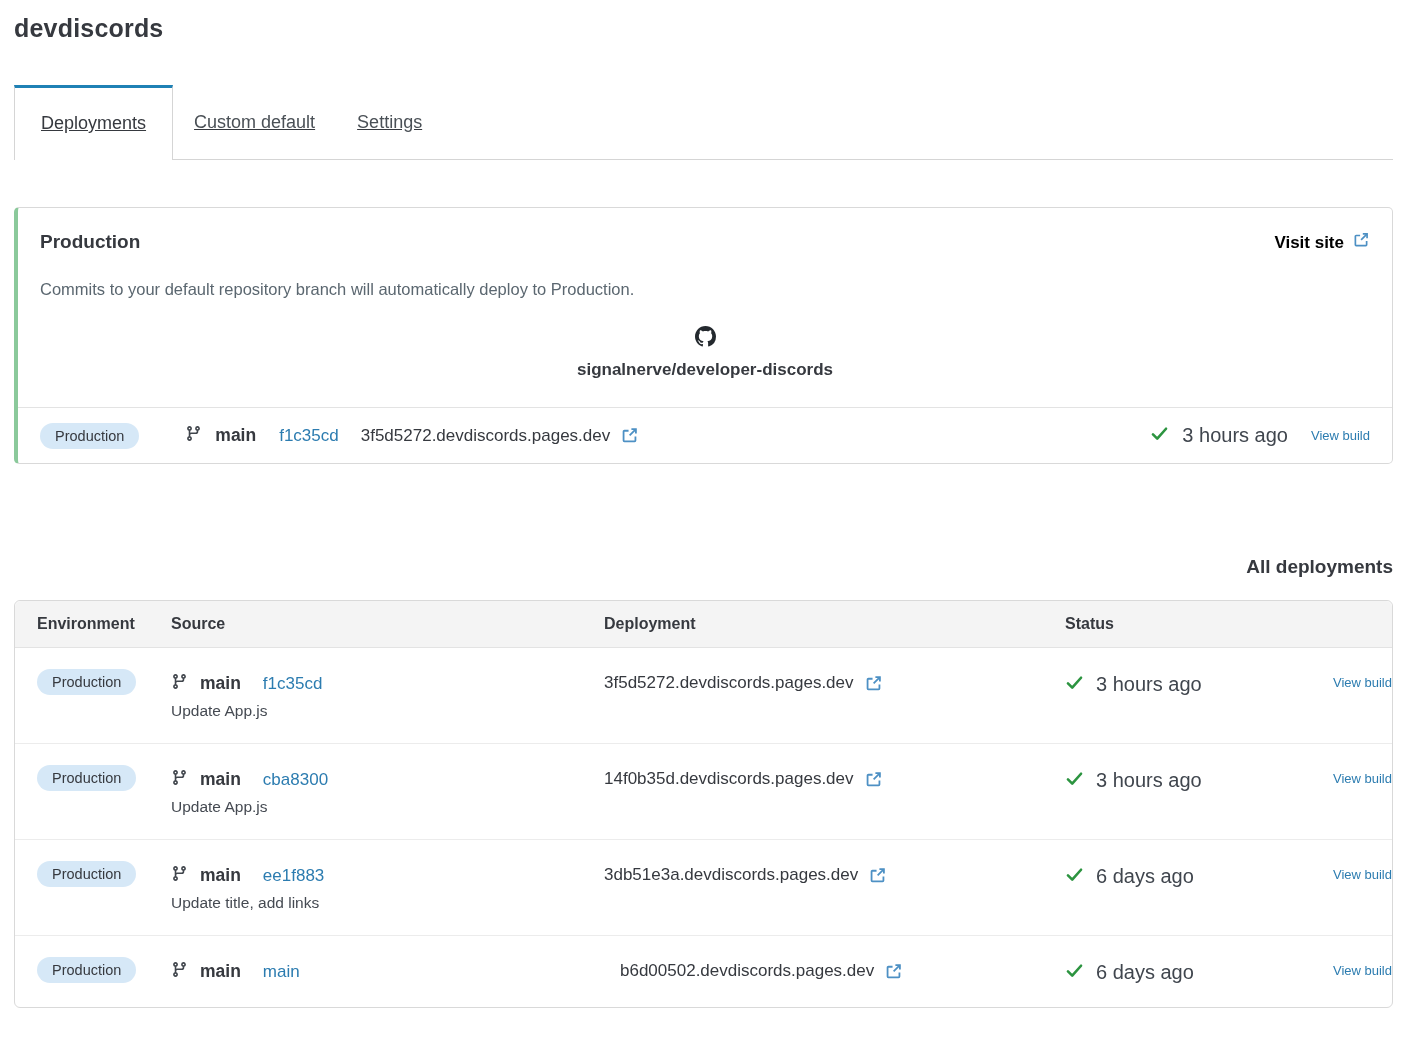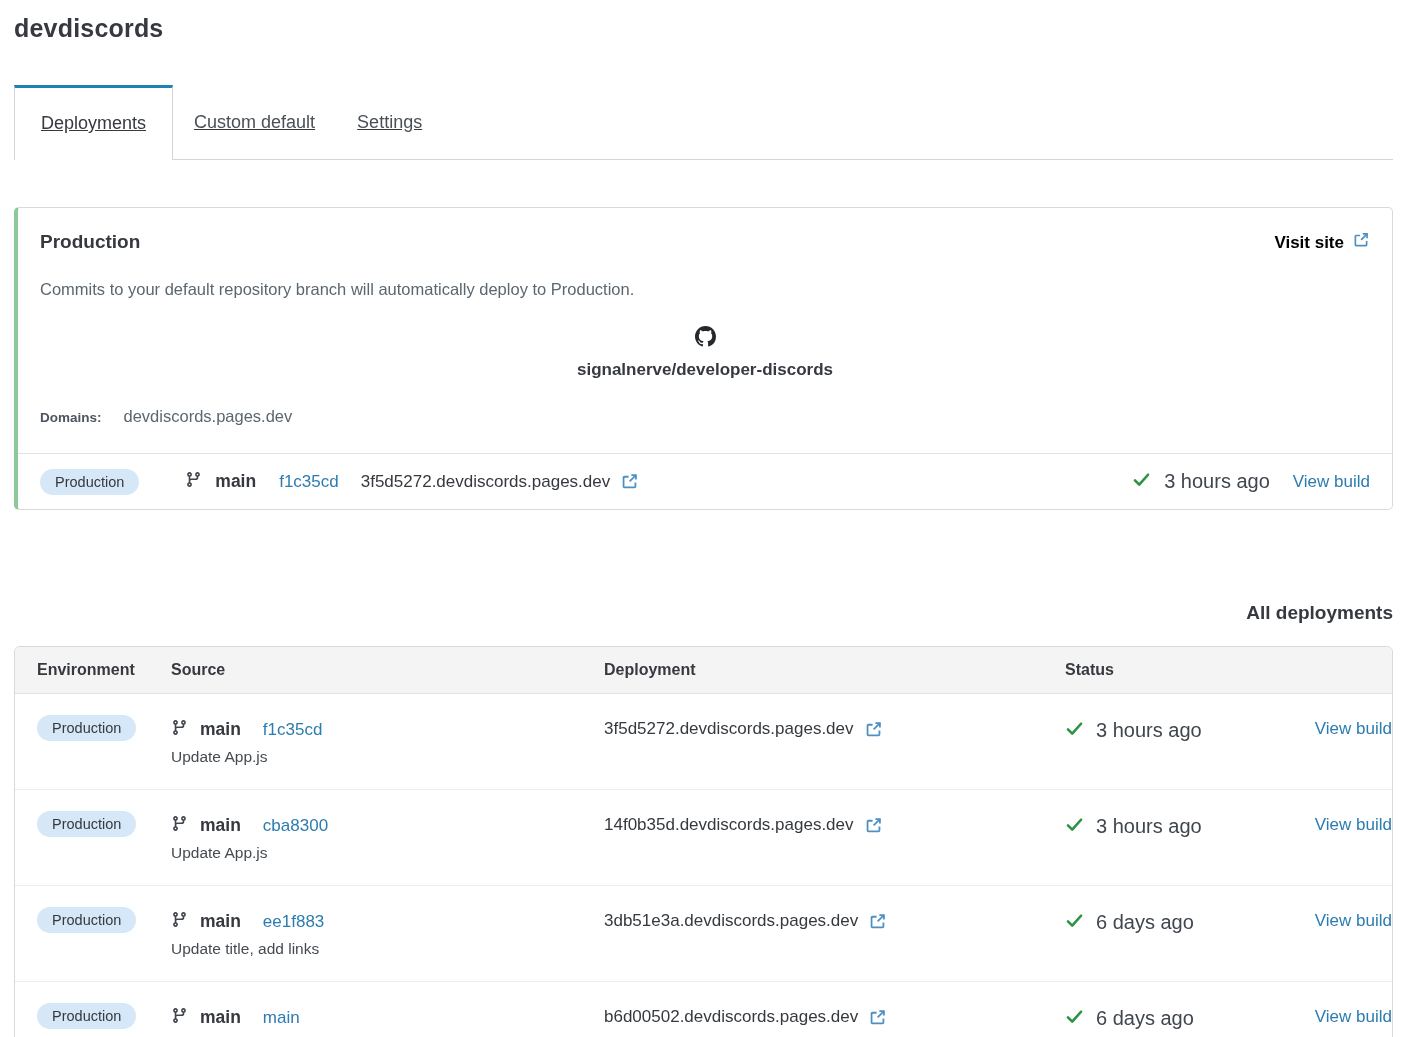--- a/index.html
+++ b/index.html
@@ -52,21 +52,21 @@
     padding:5px 15px; border-radius:14px; white-space:nowrap;
   }
   .branch-group { display:flex; align-items:center; margin-left:46px; gap:13px; }
   .branch-name { font-weight:700; font-size:17.5px; color:#36393f; }
   .commit-link { color:#2c7cb0; font-size:17px; text-decoration:none; margin-left:10px; cursor:pointer; }
   .url-group { display:flex; align-items:center; gap:10px; margin-left:22px; }
   .dep-url { font-size:17px; color:#36393f; }
   .ext-link { display:inline-flex; cursor:pointer; }
   .deploy-right { display:flex; align-items:center; gap:13px; }
   .time-text { font-size:20px; color:#40464e; }
-  .view-build { color:#2c7cb0; font-size:17px; text-decoration:none; margin-left:10px; cursor:pointer; }
+  .view-build { color:#2c7cb0; font-size:13px; text-decoration:none; margin-left:10px; cursor:pointer; }
 
   
   .all-deps-title { margin-top:92px; font-size:19px; font-weight:700; color:#36393f;text-align:right; }
   table.deps {
     margin-top:22px; width:100%; border-collapse:separate; border-spacing:0;
     border:1px solid #d9d9d9; border-radius:6px; table-layout:fixed;
   }
   table.deps thead th {
     background:#f4f4f4; font-size:16px; font-weight:600; color:#36393f; text-align:left;
     padding:14px 0; border-bottom:1px solid #e3e3e3;
@@ -120,24 +120,20 @@
         </a>
       </div>
       <p class="desc">Commits to your default repository branch will automatically deploy to Production.</p>
       <div class="repo-row">
         <span class="icon-svg">
           <svg width="21" height="21" viewBox="0 0 16 16" fill="#24292e">
             <path d="M8 0C3.58 0 0 3.58 0 8c0 3.54 2.29 6.53 5.47 7.59.4.07.55-.17.55-.38 0-.19-.01-.82-.01-1.49-2.01.37-2.53-.49-2.69-.94-.09-.23-.48-.94-.82-1.13-.28-.15-.68-.52-.01-.53.63-.01 1.08.58 1.23.82.72 1.21 1.87.87 2.33.66.07-.52.28-.87.51-1.07-1.78-.2-3.64-.89-3.64-3.95 0-.87.31-1.59.82-2.15-.08-.2-.36-1.02.08-2.12 0 0 .67-.21 2.2.82.64-.18 1.32-.27 2-.27s1.36.09 2 .27c1.53-1.04 2.2-.82 2.2-.82.44 1.1.16 1.92.08 2.12.51.56.82 1.27.82 2.15 0 3.07-1.87 3.75-3.65 3.95.29.25.54.73.54 1.48 0 1.07-.01 1.93-.01 2.2 0 .21.15.46.55.38A8.01 8.01 0 0 0 16 8c0-4.42-3.58-8-8-8Z"></path>
           </svg>
         </span>
         <span class="repo">signalnerve/developer-discords</span>
-      </div>
-      <div class="domains-row">
-        <span class="domains-label">Domains:</span>
-        <span class="domain">devdiscords.pages.dev</span>
       </div>
     </div>
 
     <div class="card-deploy-row">
       <div class="deploy-left">
         <span class="pill">Production</span>
         <span class="branch-group">
           <span class="icon-svg">
             <svg width="17" height="17" viewBox="0 0 16 16" fill="#40454c">
               <path d="M9.5 3.25a2.25 2.25 0 1 1 3 2.122V6A2.5 2.5 0 0 1 10 8.5H6a1 1 0 0 0-1 1v1.128a2.251 2.251 0 1 1-1.5 0V5.372a2.25 2.25 0 1 1 1.5 0v1.836A2.5 2.5 0 0 1 6 7h4a1 1 0 0 0 1-1v-.628a2.25 2.25 0 0 1-1.5-2.122Zm-6 0a.75.75 0 1 0 1.5 0 .75.75 0 0 0-1.5 0Zm8.25-.75a.75.75 0 1 0 0 1.5.75.75 0 0 0 0-1.5ZM4.25 12a.75.75 0 1 0 0 1.5.75.75 0 0 0 0-1.5Z"></path>
@@ -329,21 +325,21 @@
                 <svg width="17" height="17" viewBox="0 0 16 16" fill="#40454c">
                   <path d="M9.5 3.25a2.25 2.25 0 1 1 3 2.122V6A2.5 2.5 0 0 1 10 8.5H6a1 1 0 0 0-1 1v1.128a2.251 2.251 0 1 1-1.5 0V5.372a2.25 2.25 0 1 1 1.5 0v1.836A2.5 2.5 0 0 1 6 7h4a1 1 0 0 0 1-1v-.628a2.25 2.25 0 0 1-1.5-2.122Zm-6 0a.75.75 0 1 0 1.5 0 .75.75 0 0 0-1.5 0Zm8.25-.75a.75.75 0 1 0 0 1.5.75.75 0 0 0 0-1.5ZM4.25 12a.75.75 0 1 0 0 1.5.75.75 0 0 0 0-1.5Z"></path>
                 </svg>
               </span>
               <span class="branch-name">main</span>
               <a class="commit-link">main</a>
             </span>
 
           </td>
           <td class="c-dep">
-            <span class="url-group" style="margin-left:0;">
+            <span class="url-group" style="margin-left:16px;">
               <span class="dep-url">b6d00502.devdiscords.pages.dev</span>
               <a class="ext-link">
                 <svg width="19" height="19" viewBox="0 0 16 16" fill="none" stroke="#4d90c4" stroke-width="1.5">
                   <path d="M13 8.8v3.5c0 .4-.3.7-.7.7H3.7c-.4 0-.7-.3-.7-.7V4.7c0-.4.3-.7.7-.7h3.5"></path>
                   <path d="M9.6 2.6h3.8v3.8"></path>
                   <path d="M13.2 2.8L8.1 7.9"></path>
                 </svg>
               </a>
             </span>
           </td>

